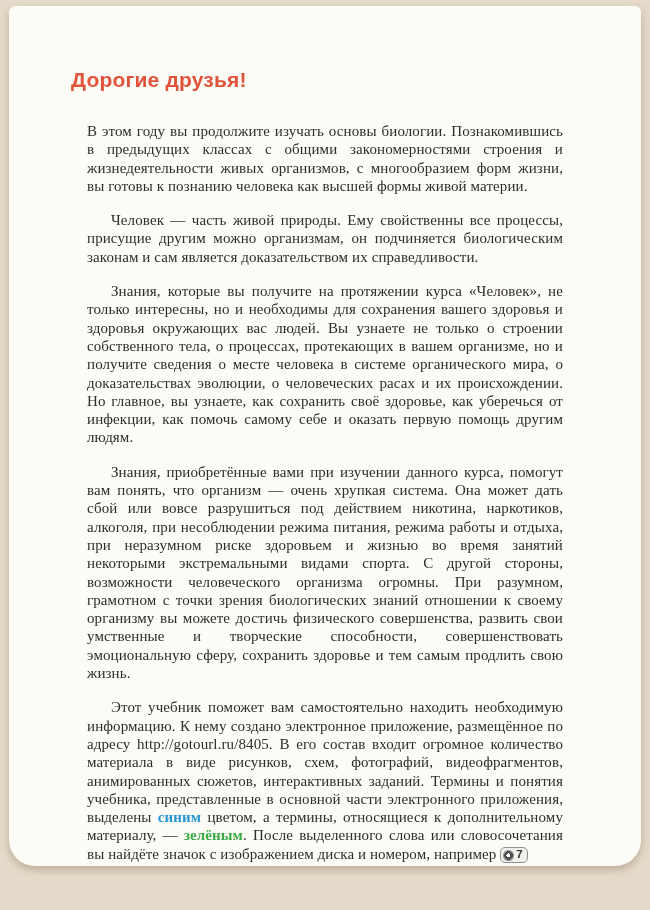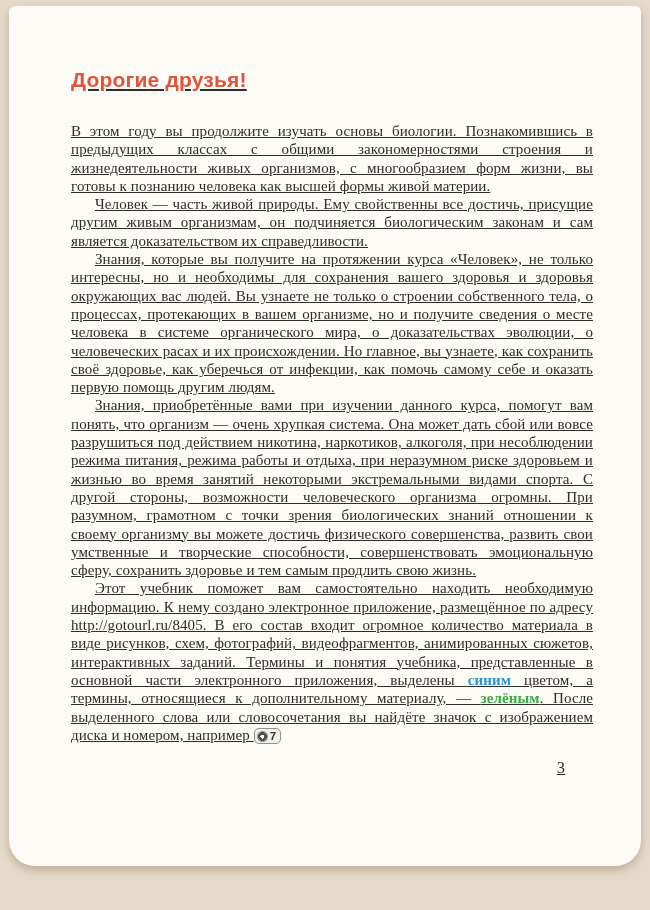--- a/index.html
+++ b/index.html
@@ -18,38 +18,37 @@
     color:var(--ink);
   }
   .paper{
     position:absolute;top:6px;left:9px;right:9px;bottom:44px;
     background:var(--paper);
     border-radius:6px 6px 26px 26px;
     box-shadow:0 4px 10px rgba(140,115,90,.45);
     overflow:hidden;
   }
   .inner{
-    padding:62px 48px 0 62px;
-    text-decoration:underline;
+    padding:62px 62px 0 62px;
   }
   .heading{
     font-family:"Liberation Sans", sans-serif;
     font-weight:700;
     font-size:21px;
     color:var(--heading);
     margin:0 0 30px 0;
     letter-spacing:.2px;
   }
   .body-text{
     text-align:justify;
     hyphens:auto;
     -webkit-hyphens:auto;
   }
   .para{
-    margin:0;
+    margin:16px;
     font-size:15px;
     line-height:1.22;
     letter-spacing:.1px;
   }
   .para.indent{text-indent:24px;}
   .seg-blue{color:var(--blue);font-weight:700;}
   .seg-green{color:var(--green);font-weight:700;}
   .disc-badge{
     display:inline-flex;align-items:center;gap:2px;
     border:1px solid #909090;border-radius:5px;
@@ -73,21 +72,21 @@
   }
 </style>
 </head>
 <body>
 
 <div class="paper">
   <div class="inner">
     <h1 class="heading">Дорогие друзья!</h1>
     <div class="body-text">
         <p class="para"><span>В этом году вы продолжите изучать основы биологии. Познакомившись в предыдущих классах с общими закономерностями строения и жизнедеятельности живых организмов, с многообразием форм жизни, вы готовы к познанию человека как высшей формы живой материи.</span></p>
-        <p class="para indent"><span>Человек — часть живой природы. Ему свойственны все достичь, присущие другим живым организмам, он подчиняется биологическим законам и сам является доказательством их справедливости.</span></p>
+        <p class="para indent"><span>Человек — часть живой природы. Ему свойственны все процессы, присущие другим можно организмам, он подчиняется биологическим законам и сам является доказательством их справедливости.</span></p>
         <p class="para indent"><span>Знания, которые вы получите на протяжении курса «Человек», не только интересны, но и необходимы для сохранения вашего здоровья и здоровья окружающих вас людей. Вы узнаете не только о строении собственного тела, о процессах, протекающих в вашем организме, но и получите сведения о месте человека в системе органического мира, о доказательствах эволюции, о человеческих расах и их происхождении. Но главное, вы узнаете, как сохранить своё здоровье, как уберечься от инфекции, как помочь самому себе и оказать первую помощь другим людям.</span></p>
         <p class="para indent"><span>Знания, приобретённые вами при изучении данного курса, помогут вам понять, что организм — очень хрупкая система. Она может дать сбой или вовсе разрушиться под действием никотина, наркотиков, алкоголя, при несоблюдении режима питания, режима работы и отдыха, при неразумном риске здоровьем и жизнью во время занятий некоторыми экстремальными видами спорта. С другой стороны, возможности человеческого организма огромны. При разумном, грамотном с точки зрения биологических знаний отношении к своему организму вы можете достичь физического совершенства, развить свои умственные и творческие способности, совершенствовать эмоциональную сферу, сохранить здоровье и тем самым продлить свою жизнь.</span></p>
         <p class="para indent"><span>Этот учебник поможет вам самостоятельно находить необходимую информацию. К нему создано электронное приложение, размещённое по адресу http://gotourl.ru/8405. В его состав входит огромное количество материала в виде рисунков, схем, фотографий, видеофрагментов, анимированных сюжетов, интерактивных заданий. Термины и понятия учебника, представленные в основной части электронного приложения, выделены </span><span class="seg-blue">синим</span><span> цветом, а термины, относящиеся к дополнительному материалу, — </span><span class="seg-green">зелёным</span><span>. После выделенного слова или словосочетания вы найдёте значок с изображением диска и номером, например </span><span class="disc-badge">
             <span class="disc"></span>
             <span>7</span>
           </span></p>
       </div>
     <div class="page-number">3</div>
   </div>
 </div>

